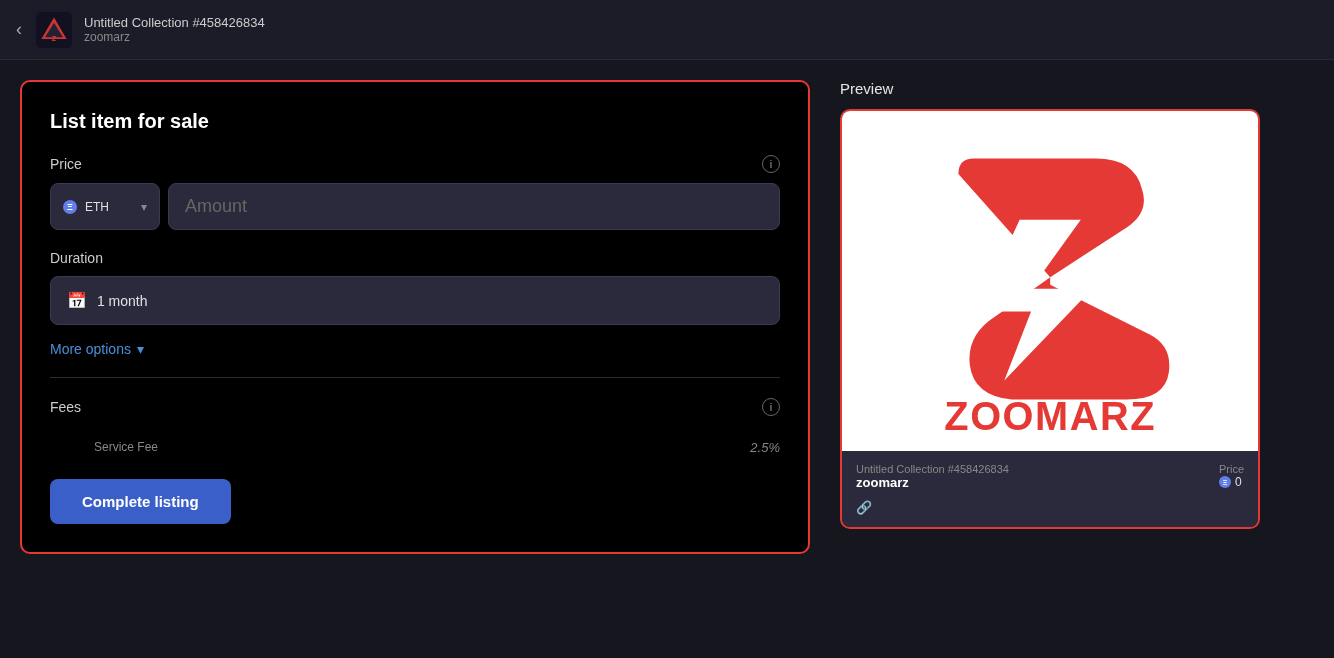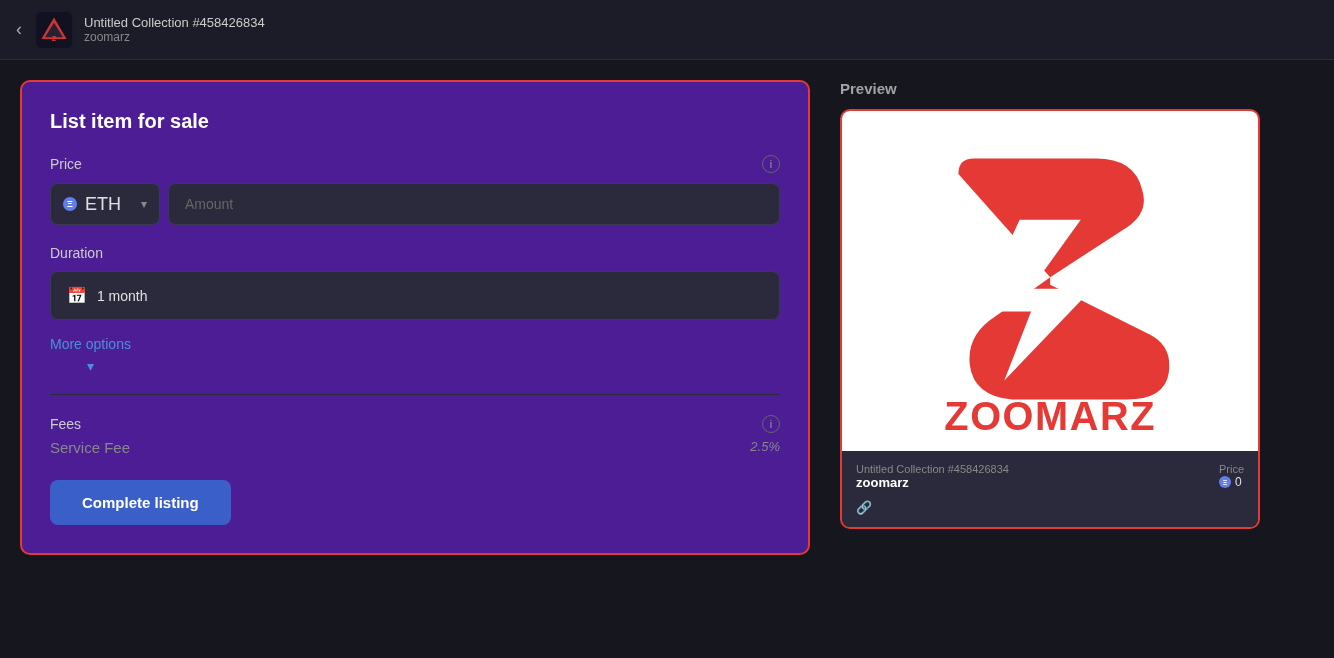--- a/index.html
+++ b/index.html
@@ -65,21 +65,21 @@
       height: calc(658px - 60px);
     }
 
     
     .left-panel {
       flex: 0 0 790px;
       max-width: 790px;
     }
 
     .form-card {
-      background: #4c1d95;
+      background: #000000;
       border: 2px solid #e53935;
       border-radius: 10px;
       padding: 28px 28px 28px 28px;
     }
 
     .form-title {
       font-size: 20px;
       font-weight: 700;
       color: #ffffff;
       margin-bottom: 22px;
@@ -135,37 +135,37 @@
       justify-content: center;
     }
 
     .eth-symbol {
       font-size: 9px;
       color: white;
       font-weight: bold;
     }
 
     .currency-label {
-      font-size: 18px;
+      font-size: 12px;
       color: #e0e0e0;
     }
 
     .chevron-down {
       color: #888;
       font-size: 12px;
       margin-left: auto;
     }
 
     .amount-input {
       flex: 1;
       background: #2a2a3c;
       border: 1px solid #3a3a50;
       border-radius: 8px;
       padding: 12px 16px;
-      font-size: 14px;
+      font-size: 18px;
       color: #888;
       outline: none;
       cursor: text;
     }
 
     .amount-input::placeholder {
       color: #666;
     }
 
     .duration-label {
@@ -201,53 +201,53 @@
       display: flex;
       align-items: center;
       gap: 6px;
       color: #4a90d9;
       font-size: 14px;
       cursor: pointer;
       margin-bottom: 20px;
       background: none;
       border: none;
       padding: 0;
-      flex-direction: column;
     }
 
     .divider {
       height: 1px;
       background: #2a2a3a;
       margin-bottom: 20px;
     }
 
     .fees-row {
       display: flex;
       align-items: center;
       justify-content: space-between;
-      margin-bottom: 6px;
+      margin-bottom: 24px;
     }
 
     .fees-label {
       font-size: 14px;
       color: #ccc;
       display: flex;
       align-items: center;
       gap: 6px;
     }
 
     .service-fee-row {
       display: flex;
       justify-content: space-between;
       margin-bottom: 24px;
     }
 
     .service-fee-label {
-      font-size: 15px;
-      color: #888;
+      font-size: 12px;
+      color: #888;
+      margin-left: 44px;
     }
 
     .service-fee-value {
       font-size: 13px;
       color: #888;
       font-style: italic;
     }
 
     .complete-btn {
       background: #3a5fc8;
@@ -262,23 +262,23 @@
     }
 
     
     .right-panel {
       flex: 1;
       padding-left: 30px;
     }
 
     .preview-label {
       font-size: 15px;
-      color: #a3a3a3;
+      color: #e5e5e5;
       margin-bottom: 12px;
-      font-weight: 700;
+      font-weight: 400;
     }
 
     .preview-card {
       background: #1e1e2e;
       border: 2px solid #e53935;
       border-radius: 10px;
       overflow: hidden;
       max-width: 420px;
     }
 

